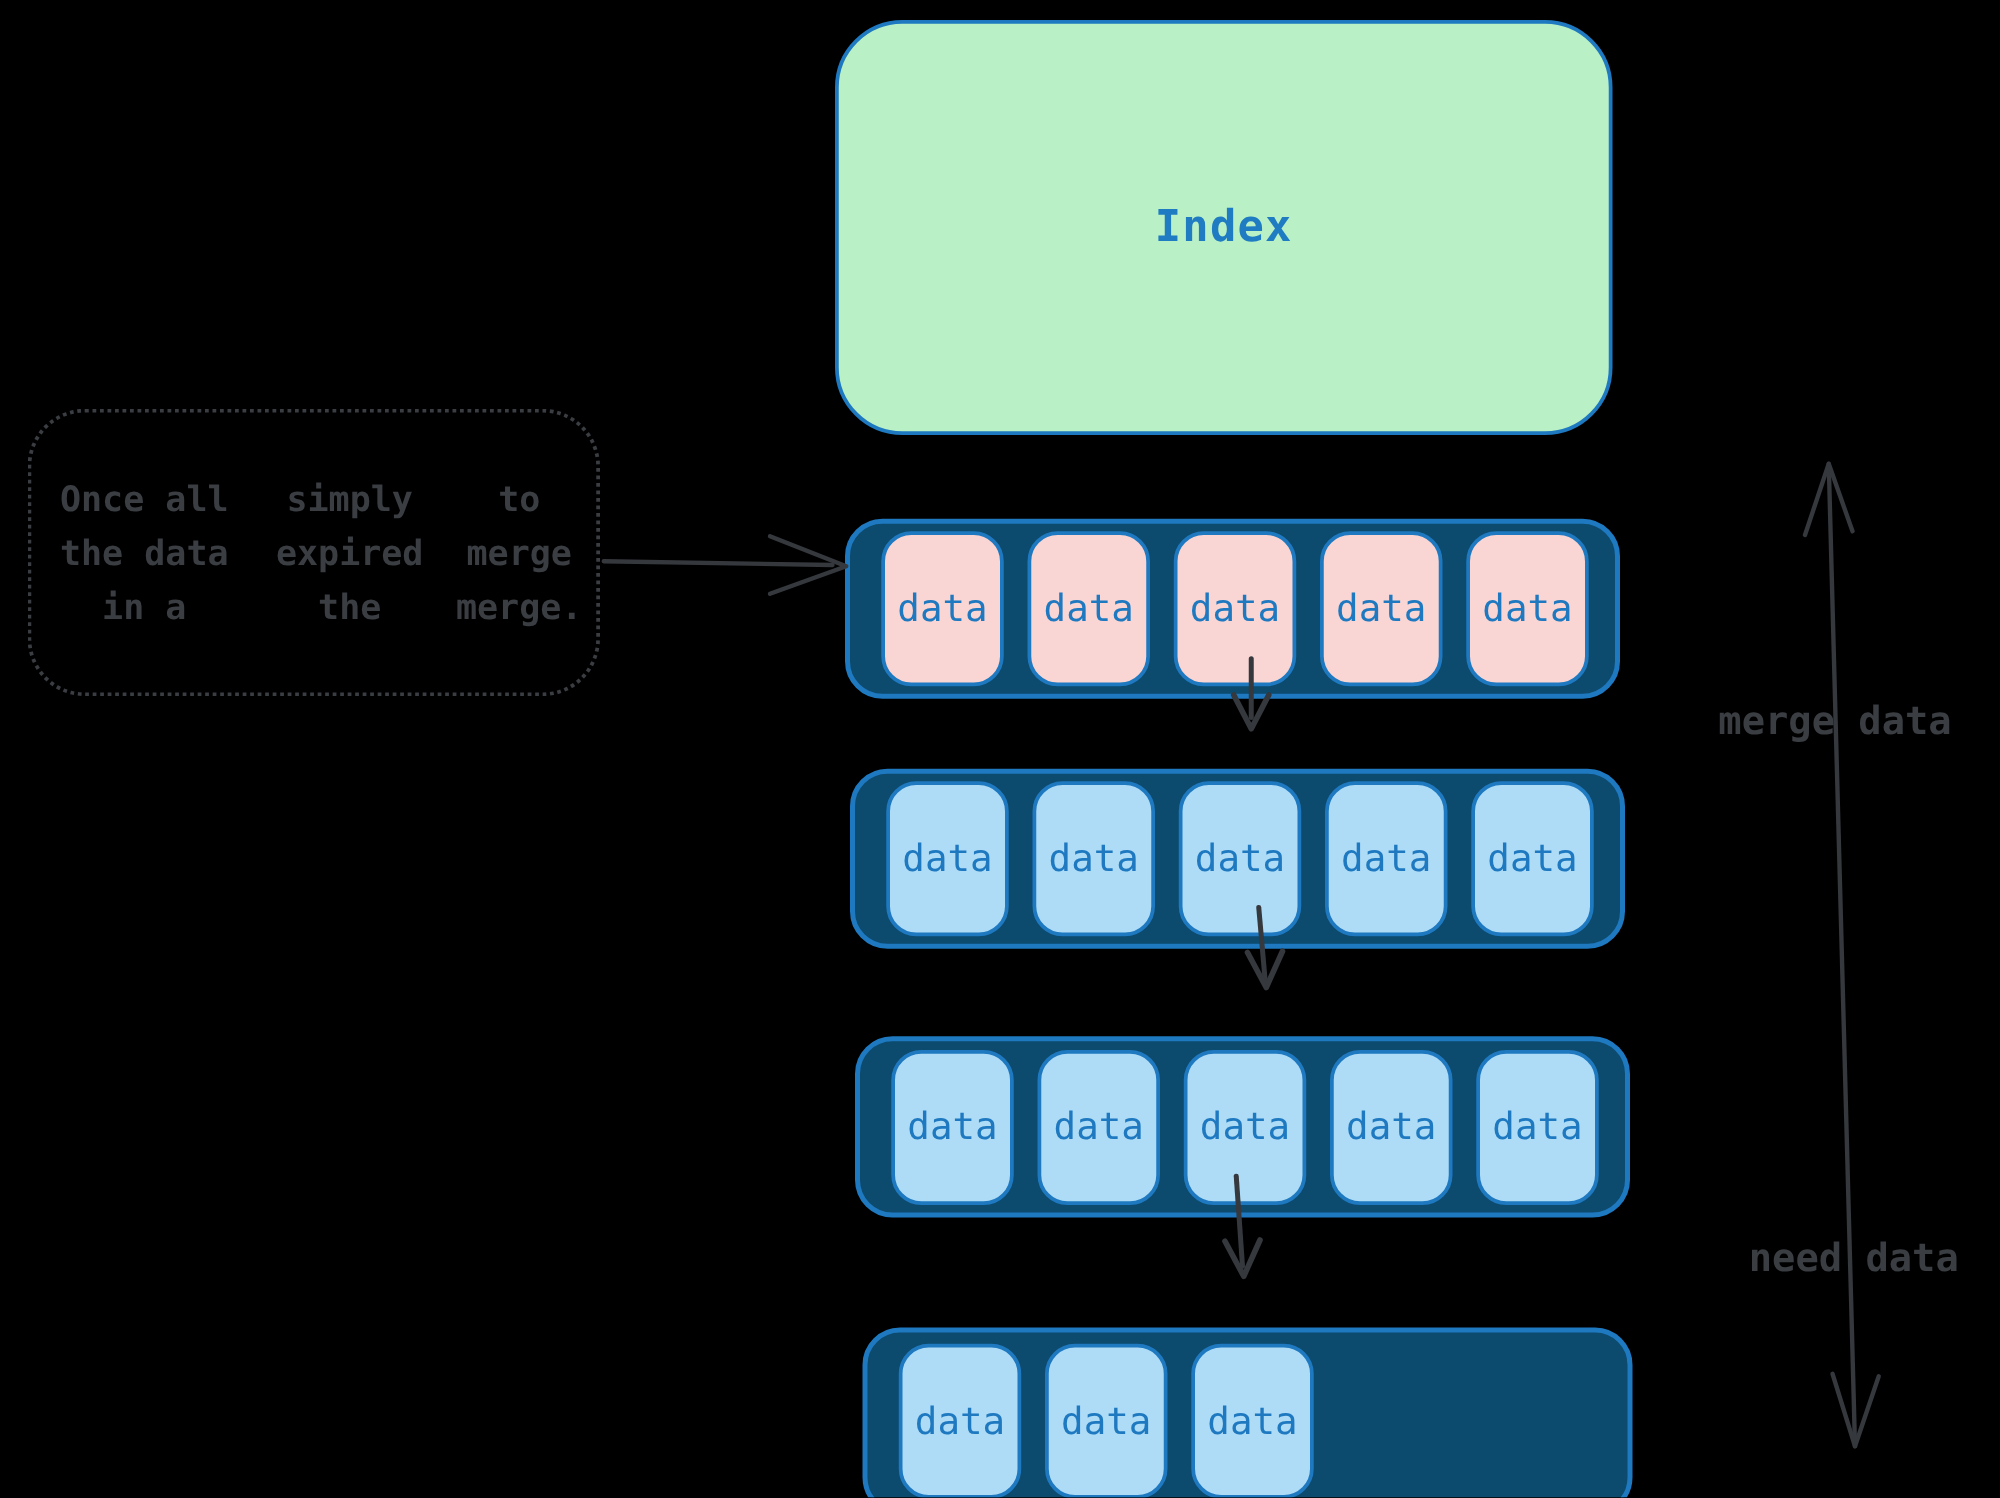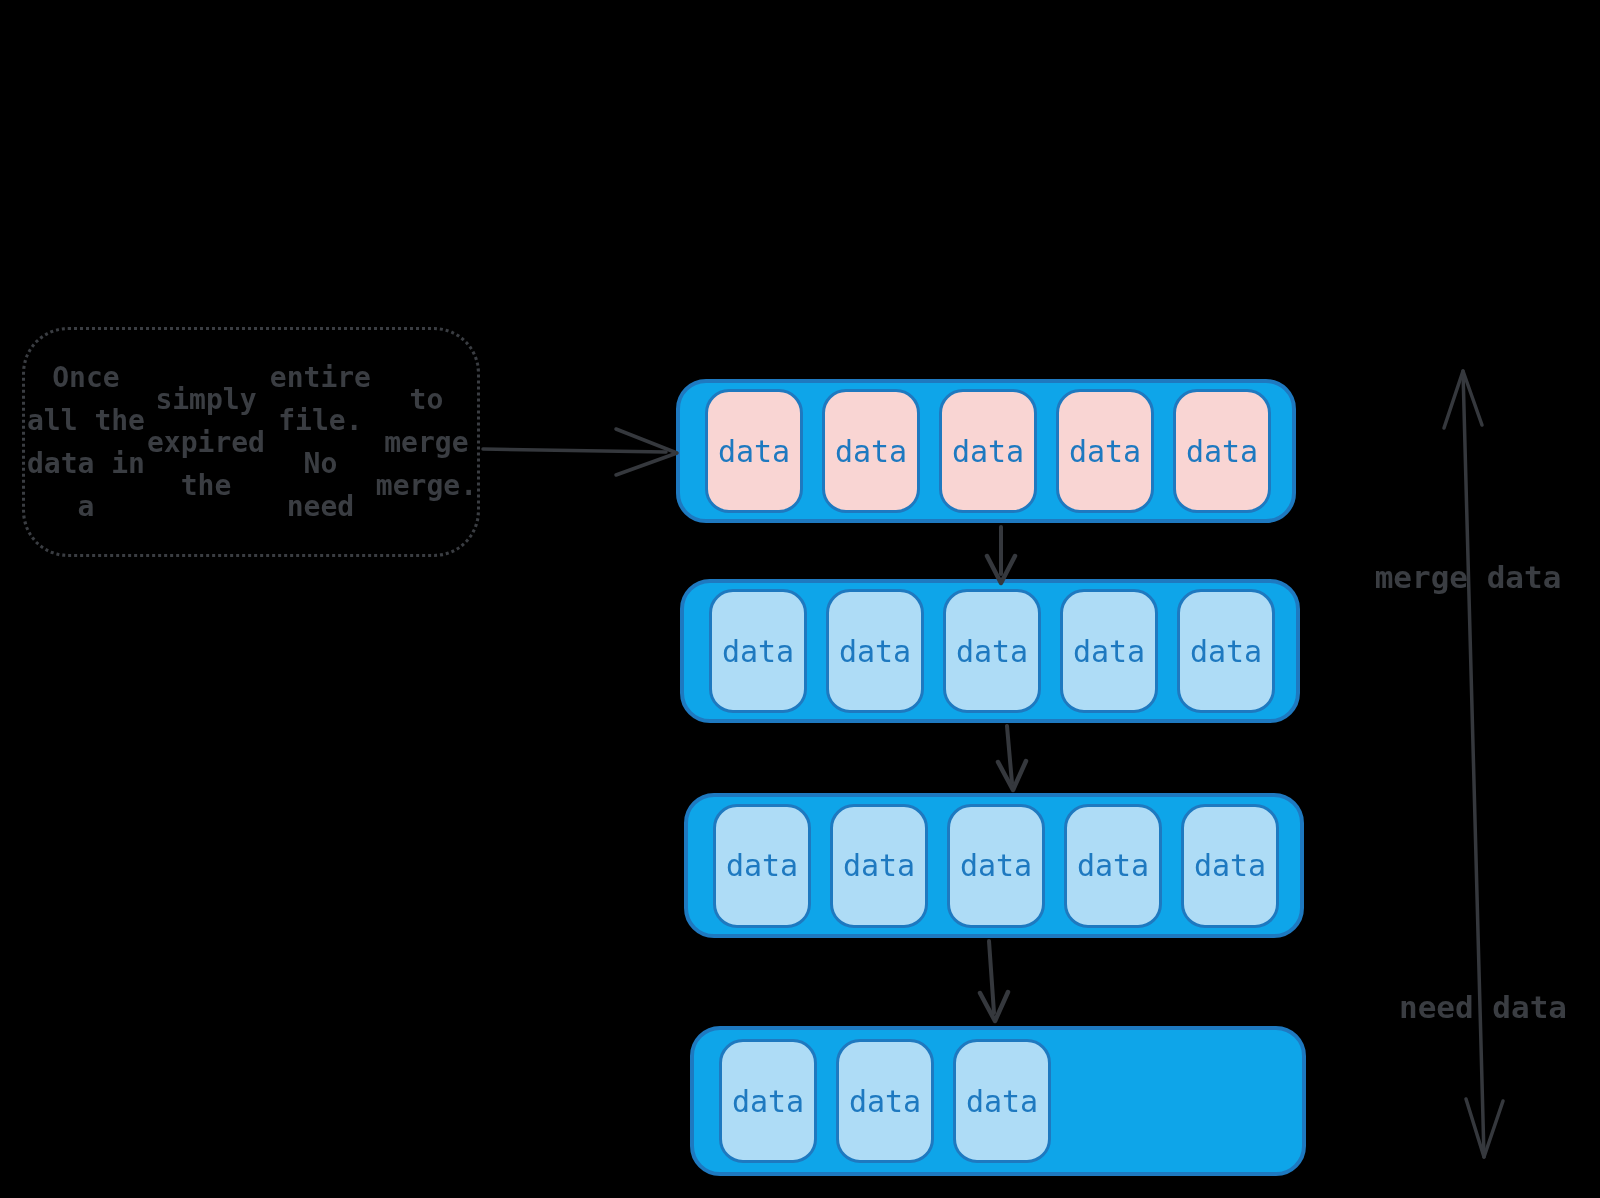--- a/index.html
+++ b/index.html
@@ -10,22 +10,22 @@
   
   .index-box{
     position:absolute;left:668px;top:16px;width:622px;height:332px;
     background:#b9f0c6;border:3px solid #1e79c0;border-radius:54px;
     display:flex;align-items:center;justify-content:center;box-sizing:border-box;
   }
   .index-label{color:#207cc2;font-size:35px;font-weight:600;letter-spacing:1px;}
   
   .file-row{
     position:absolute;height:144px;width:620px;box-sizing:border-box;
-    background:#0ea5e9;border:4px solid #1e79c0;border-radius:30px;
-    display:flex;align-items:center;gap:19px;padding:0 25px;
+    background:#0c4a6e;border:4px solid #1e79c0;border-radius:30px;
+    display:flex;align-items:center;gap:19px;padding:0 25px;margin-top:36px;
   }
   #file-row-1{left:676px;top:379px;}
   #file-row-2{left:680px;top:579px;}
   #file-row-3{left:684px;top:793px;height:145px;}
   #file-row-4{left:690px;top:1026px;height:150px;width:616px;}
   .cell{
     flex:none;width:98px;height:124px;box-sizing:border-box;
     border:3px solid #1e79c0;border-radius:24px;
     display:flex;align-items:center;justify-content:center;
     font-size:30px;color:#1e79c0;font-weight:500;
@@ -48,25 +48,27 @@
   #newer-label{left:1483px;top:1007px;}
   
   #arrows{position:absolute;left:0;top:0;width:1600px;height:1198px;pointer-events:none;}
   #arrows path{fill:none;stroke:#35383d;stroke-linecap:round;stroke-linejoin:round;}
 </style>
 </head>
 <body>
 
 <div id="canvas">
 
+  <div class="index-box">
+    <span class="index-label">Index</span>
+  </div>
 
   <div class="callout">
     <div>Once all the data in a</div>
     <div>simply expired the</div>
-    <div>entire file. No need</div>
     <div>to merge merge.</div>
   </div>
 
   <div id="file-row-1" class="file-row cells-pink">
       <div class="cell">
         <span>data</span>
       </div>
       <div class="cell">
         <span>data</span>
       </div>

